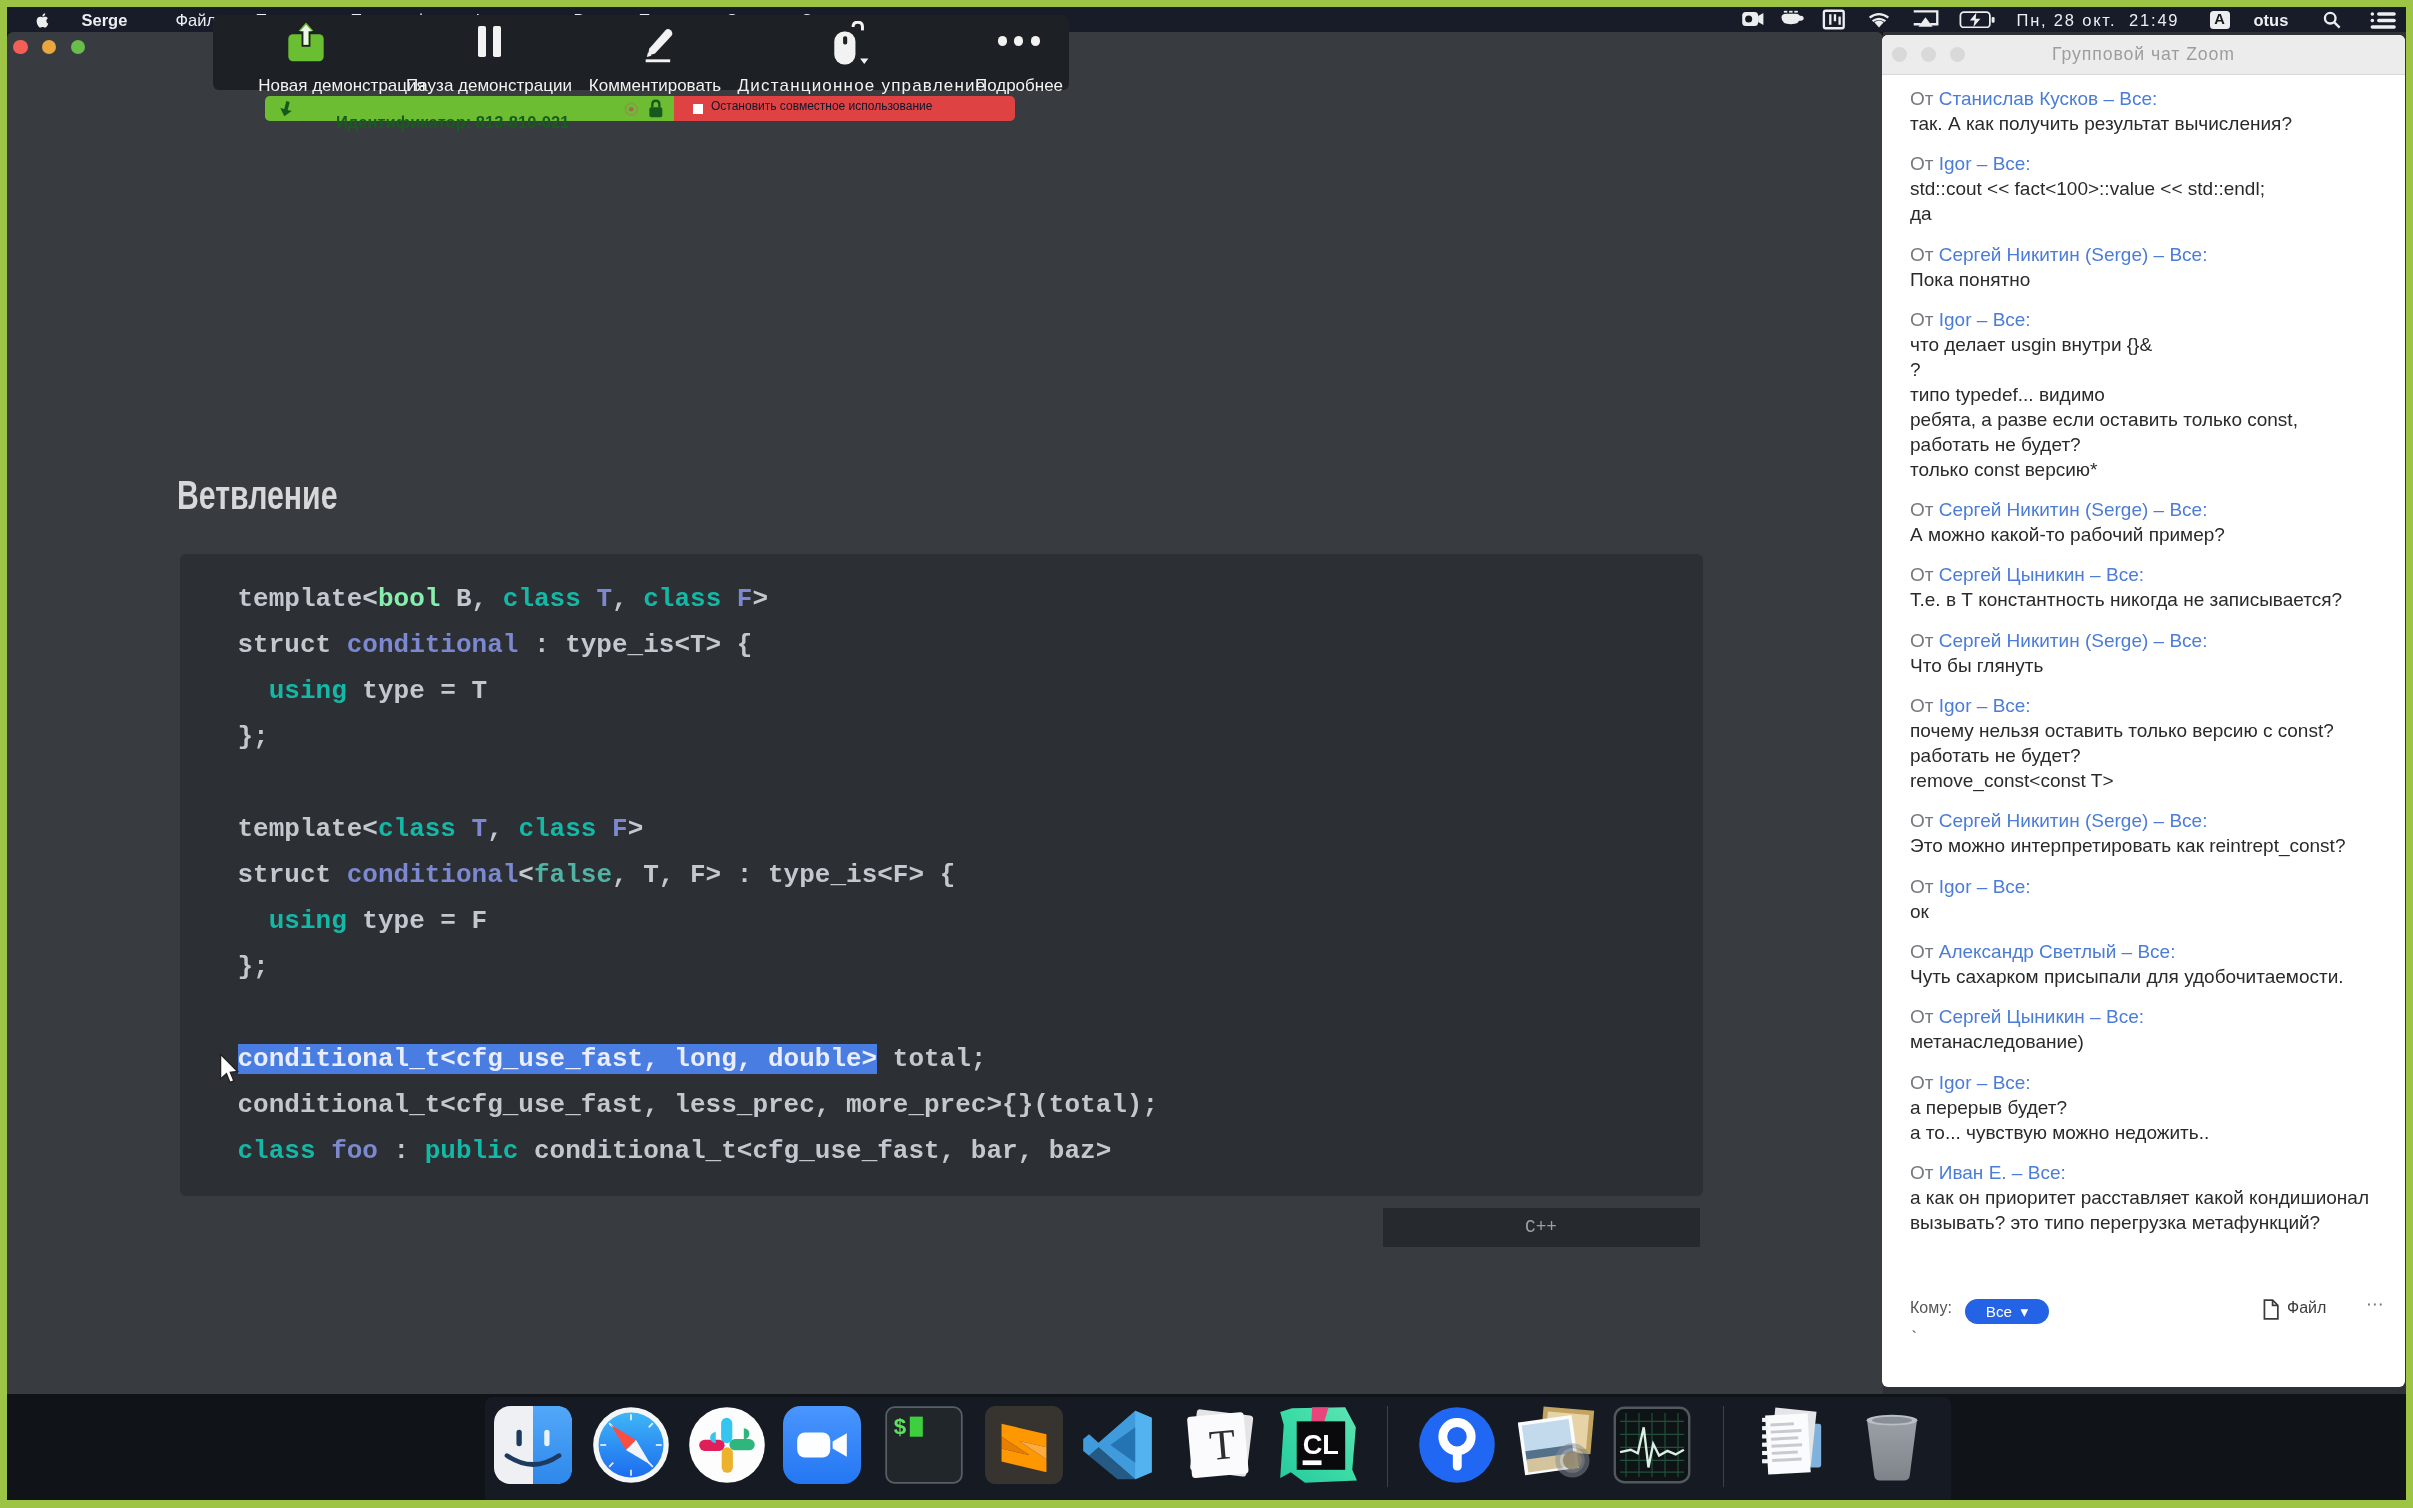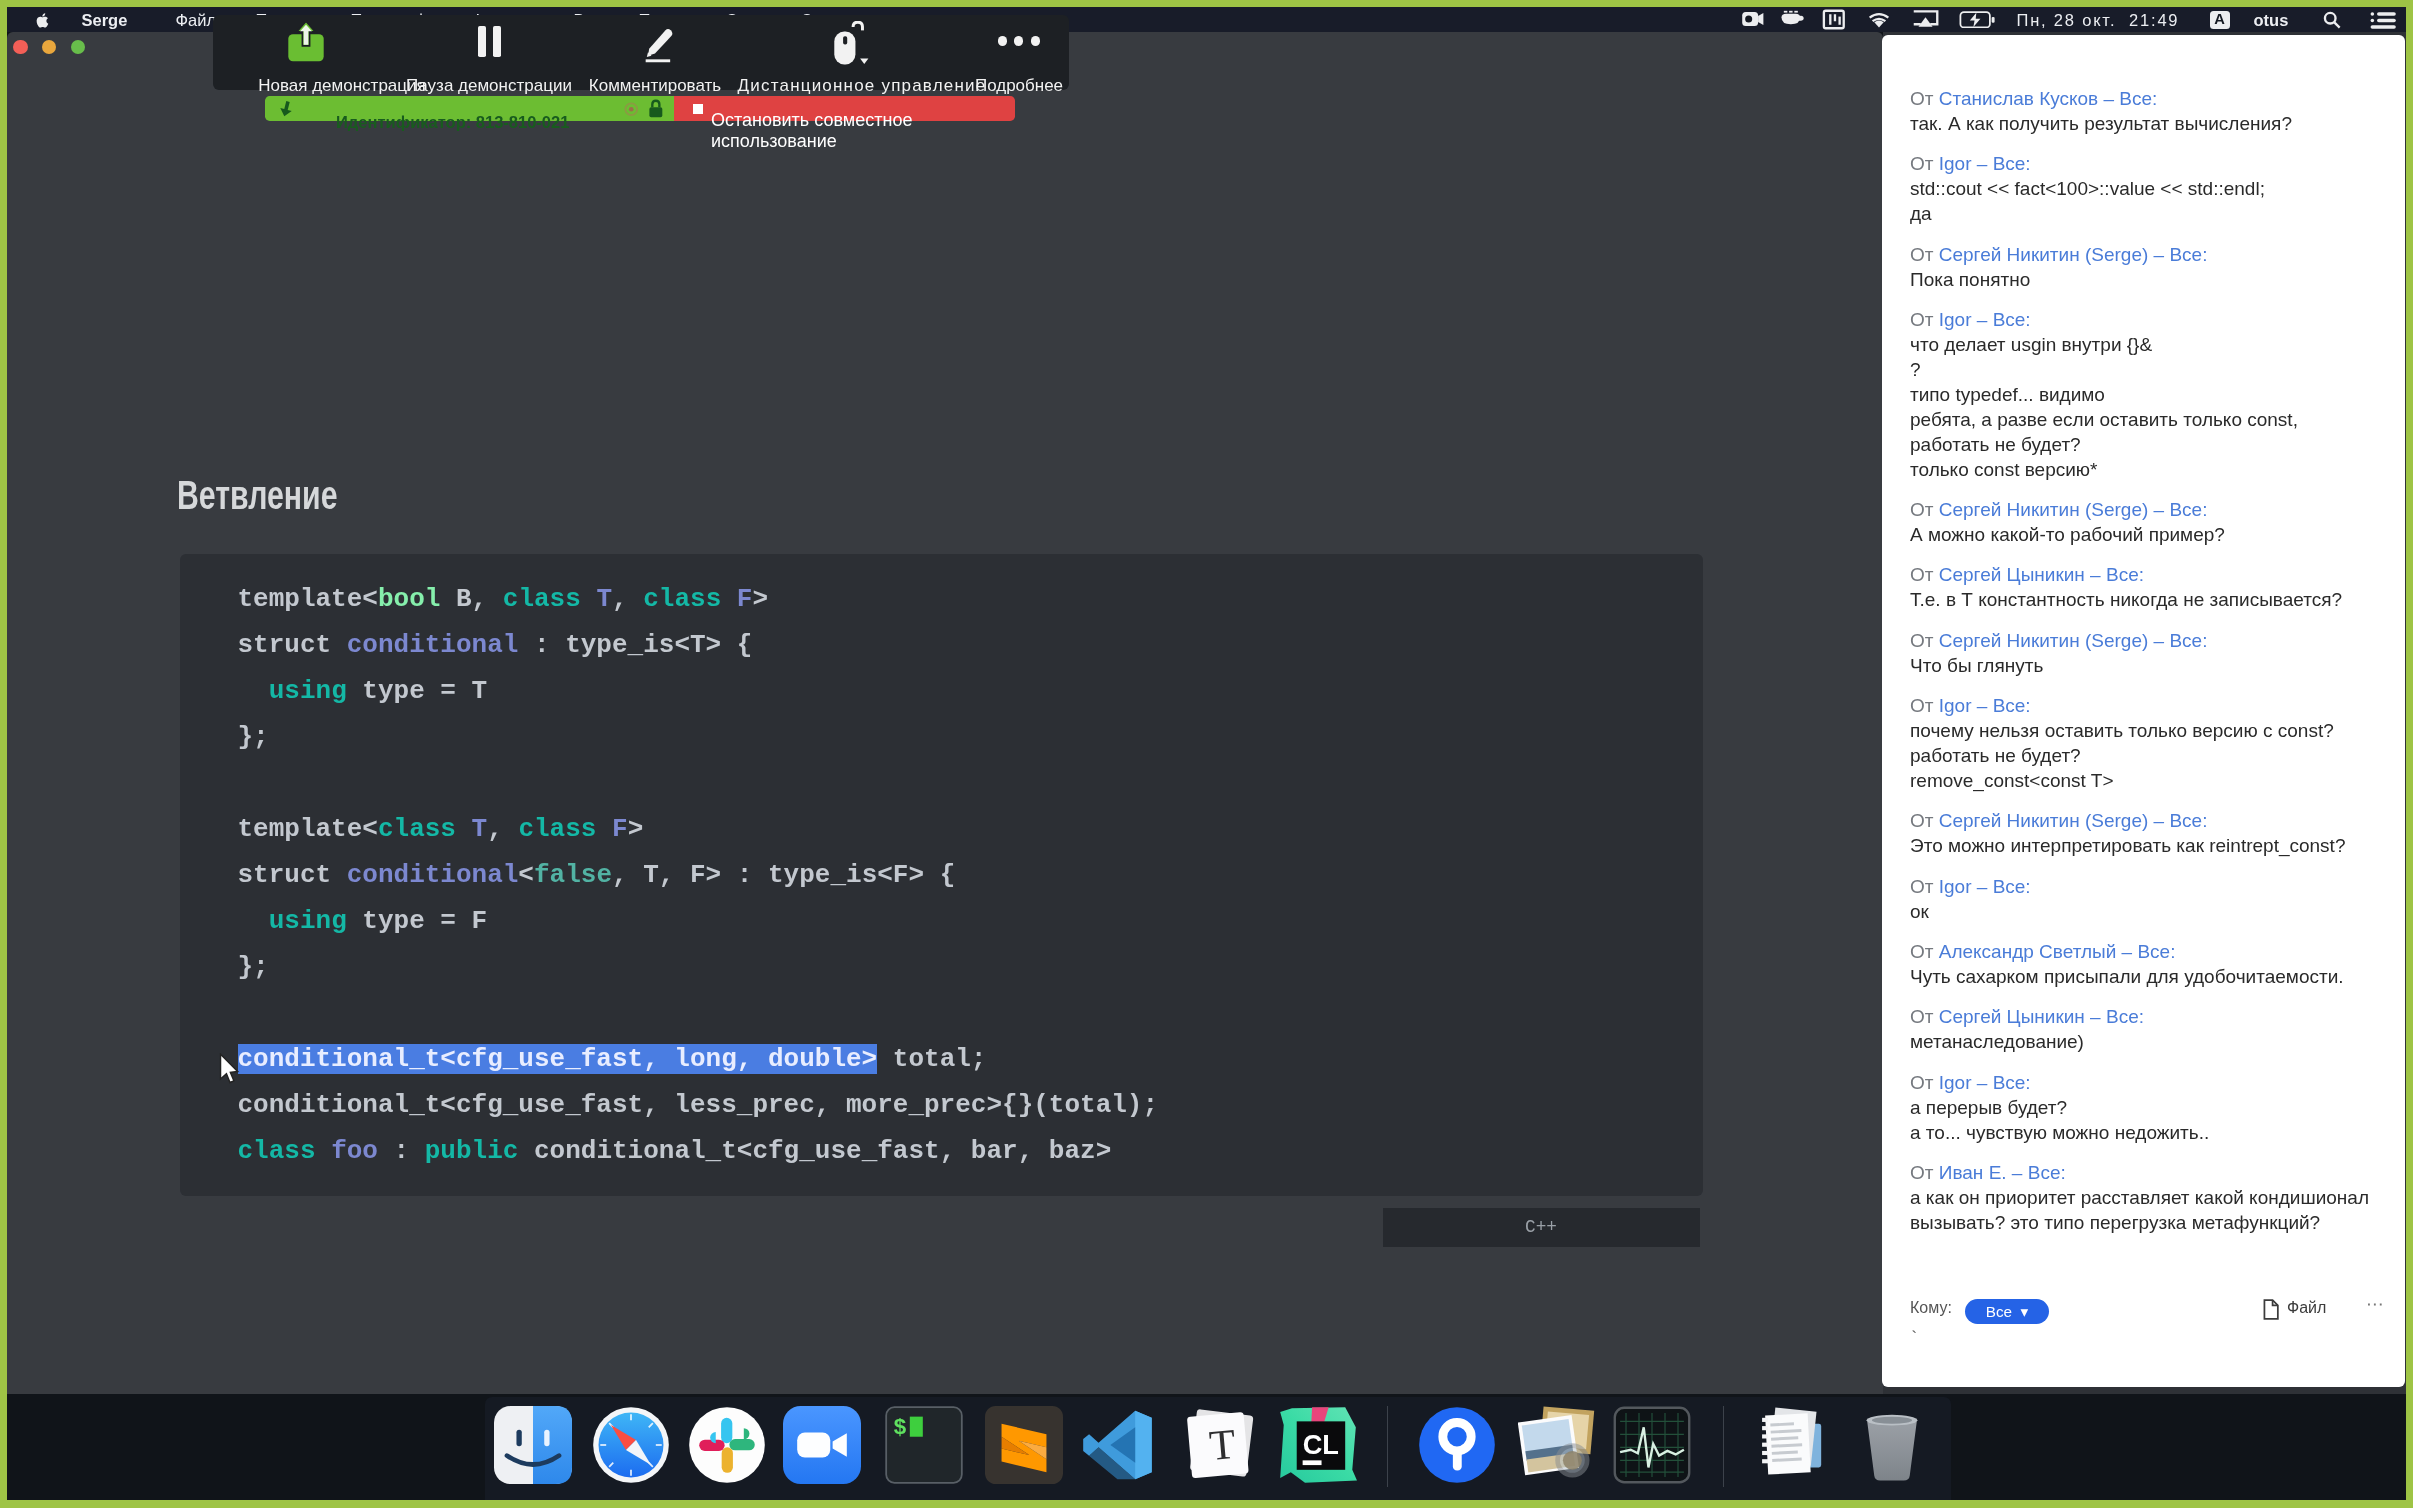--- a/index.html
+++ b/index.html
@@ -34,21 +34,21 @@
   #ztoolbar{left:213px;top:15.3px;width:856px;height:75px;background:#1d2024;
             border-radius:5.9px;color:#f2f2f2;}
   .zlabel{position:absolute;top:61px;font-size:17px;white-space:nowrap;
           transform:translateX(-50%);}
   
   #idbar-green{left:265px;top:96px;width:409px;height:25px;background:#6cbd32;
                border-radius:4.7px 0 0 4.7px;}
   #idbar-red{left:674px;top:96px;width:341px;height:25px;background:#df4242;
              border-radius:0 4.7px 4.7px 0;}
   #idtext{position:absolute;left:71px;top:17px;font-size:16.5px;color:#185c1e;font-weight:bold;}
-  #stoptext{position:absolute;left:37px;top:14px;font-size:18px;color:#ffffff;}
+  #stoptext{position:absolute;left:37px;top:3px;font-size:12px;color:#0f172a;}
   
   #chat{left:1882px;top:35px;width:523px;height:1352px;background:#fff;
         border-radius:5.9px;overflow:hidden;}
   #chat-title{position:absolute;left:0;top:0;width:100%;height:39px;background:#ececec;
               border-bottom:1.2px solid #d8d8d8;}
   #chat-title .c{position:absolute;top:11.8px;width:15.3px;height:15.3px;border-radius:50%;
                  background:#d9d9d9;}
   #chat-title .t{width:100%;text-align:center;font-size:17.7px;letter-spacing:0.9px;color:#9d9d9d;
                  line-height:38px;}
   #msgs{position:absolute;left:28px;top:0;width:477px;font-size:19px;line-height:25px;
@@ -429,20 +429,26 @@
     <div>Чуть сахарком присыпали для удобочитаемости.</div>
     <div class="h">От <b>Сергей Цыникин – Все:</b></div>
     <div>метанаследование)</div>
     <div class="h">От <b>Igor – Все:</b></div>
     <div>а перерыв будет?</div>
     <div>а то... чувствую можно недожить..</div>
     <div class="h">От <b>Иван Е. – Все:</b></div>
     <div>а как он приоритет расставляет какой кондишионал</div>
     <div>вызывать? это типо перегрузка метафункций?</div>
   </div>
+  <div id="chat-title">
+    <div class="t">Групповой чат Zoom</div>
+    <div class="c" style="left:10px;"></div>
+    <div class="c" style="left:39px;"></div>
+    <div class="c" style="left:68px;"></div>
+  </div>
   <div class="abs" id="komu">Кому:</div>
   <div class="abs" id="pill">Все&nbsp;&nbsp;▾</div>
   <svg class="abs" style="left:380px;top:1264px;" width="17.7" height="21" viewBox="0 0 30 36">
       <path d="M4 2 H18 L27 11 V34 H4 Z" fill="none" stroke="#3c3c3c" stroke-width="3"></path>
       <path d="M18 2 V11 H27" fill="none" stroke="#3c3c3c" stroke-width="3"></path>
     </svg>
     <div class="abs" id="fail">Файл</div>
   <div class="abs" id="dots3">⋯</div>
   <div class="abs" id="backtick">`</div>
 </div>

